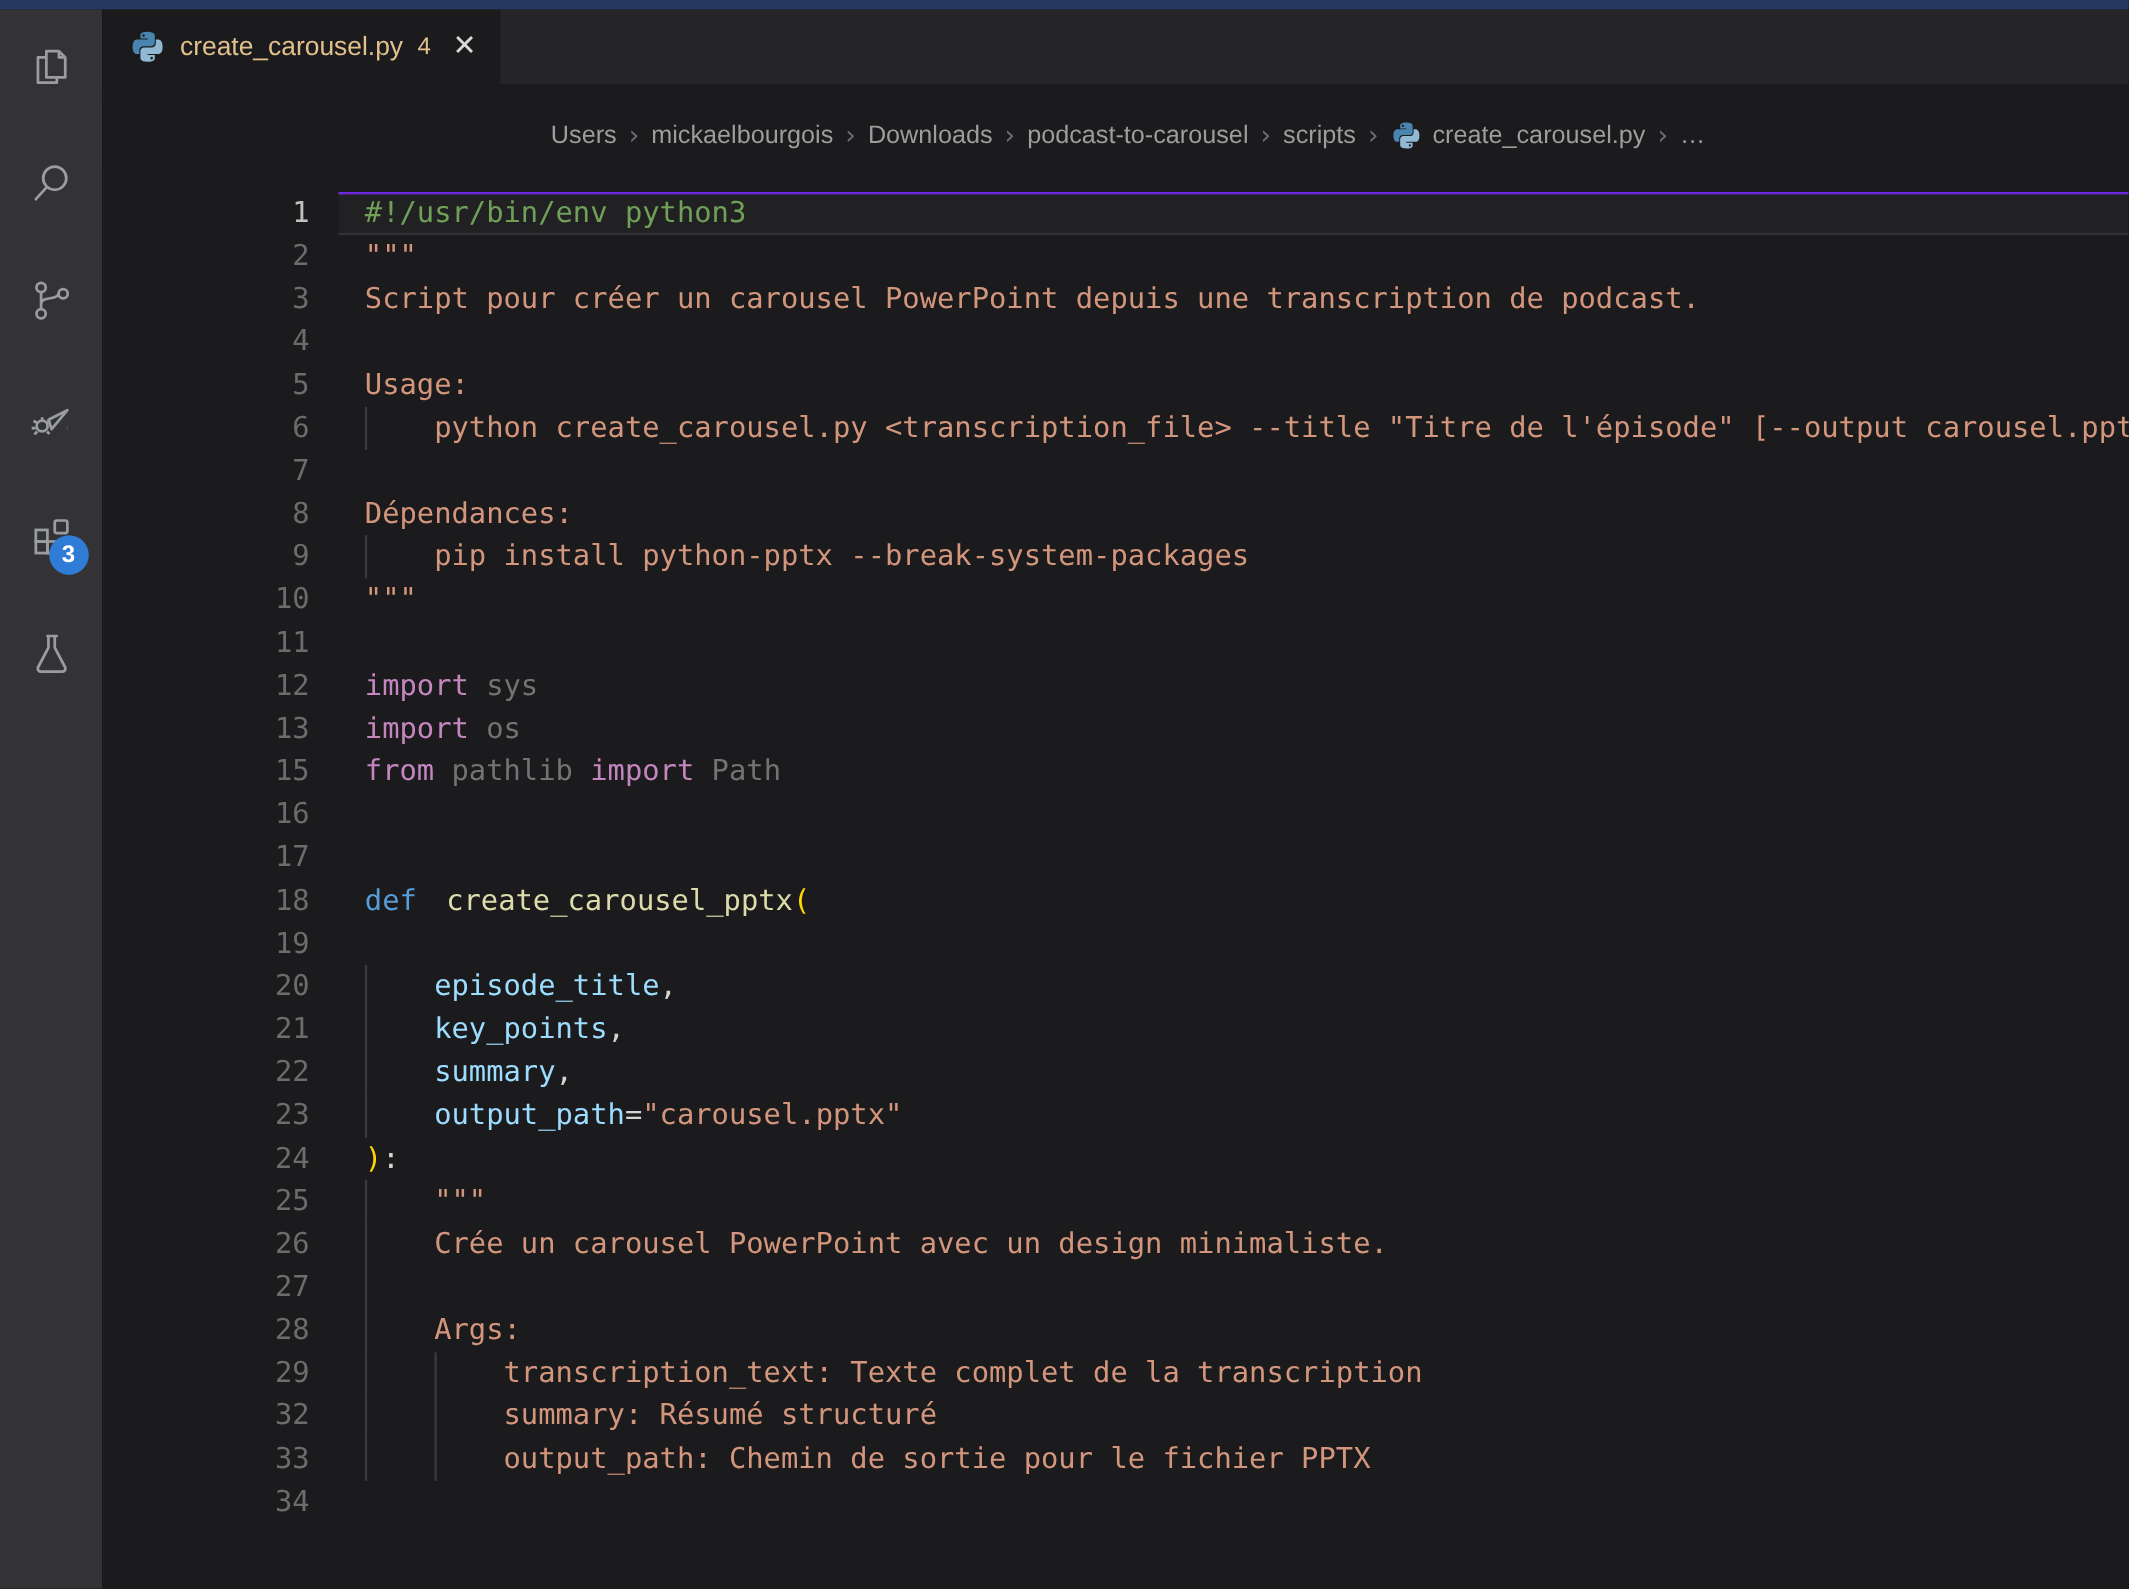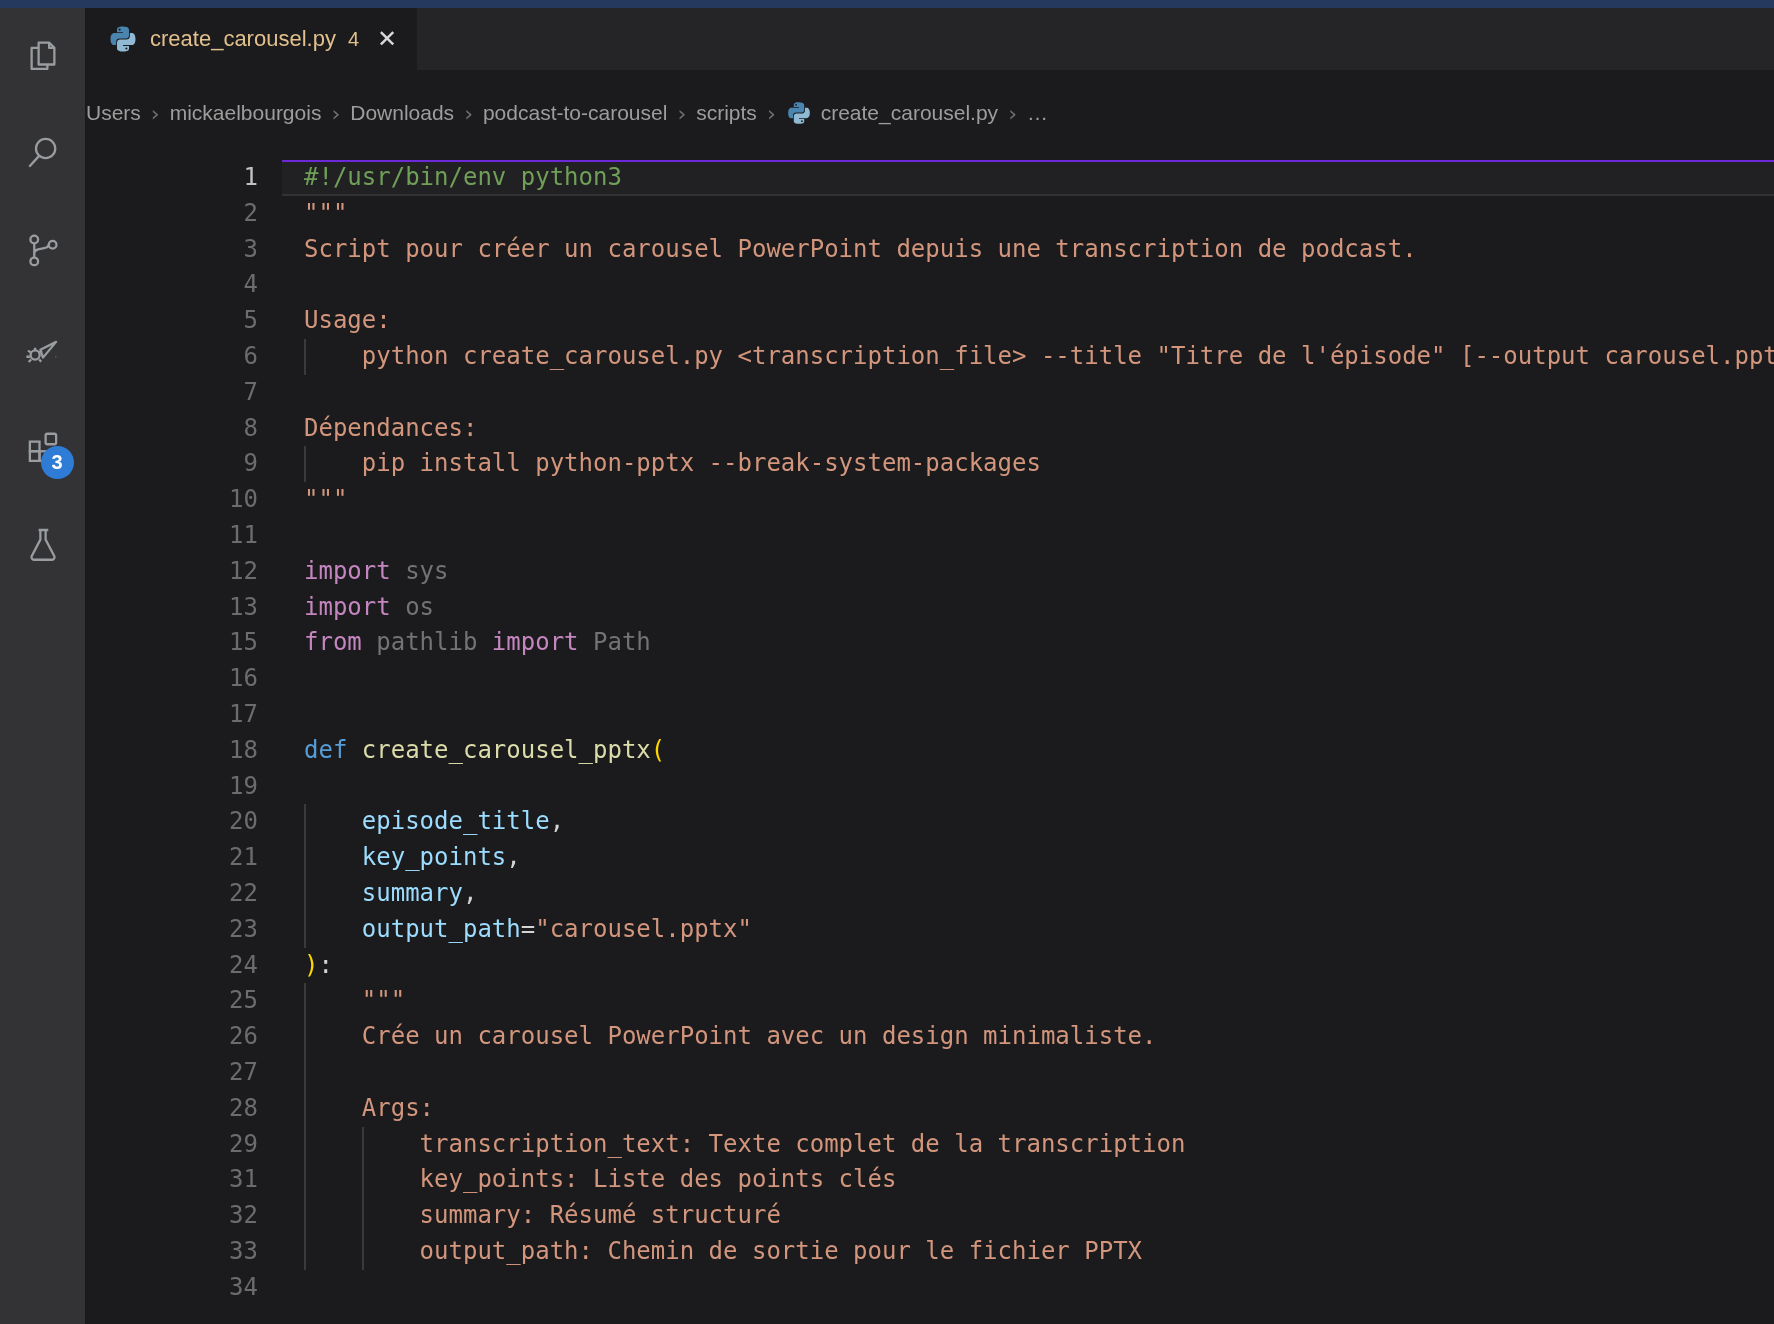--- a/index.html
+++ b/index.html
@@ -35,21 +35,21 @@
     background:#1b1b1d;height:62px;display:flex;align-items:center;
     padding:0 20px 0 22px;cursor:pointer;
   }
   #tab .pyicon{width:30px;height:30px;margin-right:12px;flex:none;}
   #tab-title{color:#e2c08d;font-size:22px;}
   #tab-badge{color:#e2c08d;font-size:20px;margin-left:12px;}
   #tab-close{color:#d8d8d8;font-size:24px;margin-left:18px;cursor:pointer;line-height:1;}
 
   #breadcrumb{
     height:48px;background:#1b1b1d;display:flex;align-items:center;
-    flex:none;color:#9d9d9d;font-size:21px;white-space:nowrap;
+    padding-left:20px;flex:none;color:#9d9d9d;font-size:21px;white-space:nowrap;justify-content:center;
   }
   #breadcrumb .crumb{display:flex;align-items:center;cursor:pointer;}
   #breadcrumb .sep{color:#6f6f6f;margin:0 10px;font-size:22px;font-family:"DejaVu Sans", sans-serif;}
   #breadcrumb .pyicon{width:26px;height:26px;margin-right:9px;}
 
   
   #editor{flex:1;padding-top:4px;overflow:hidden;
     font-family:"DejaVu Sans Mono","Liberation Mono",monospace;font-size:24px;}
   .line{display:flex;height:35.8px;line-height:35.8px;}
   .gutter{
@@ -64,21 +64,21 @@
   .line.current .code{
     background:#212123;border-top:2px solid #6d28d9;border-bottom:2px solid #323234;
     line-height:31.8px;
   }
   .guide{position:absolute;top:0;bottom:0;width:0;border-left:2px solid #3a3a3c;}
   .tk-cm{color:#70a058;}
   .tk-st{color:#d3967d;}
   .tk-kw{color:#c586c0;}
   .tk-mod{color:#737373;}
   .tk-def{color:#569cd6;}
-  .tk-fn{color:#dcdcaa;}
+  .tk-fn{color:#dcdcaa;margin-left:10px;}
   .tk-br{color:#ffd700;}
   .tk-pr{color:#9cdcfe;}
   .tk-pl{color:#d4d4d4;}
 </style>
 </head>
 <body>
 
 <div id="top-strip"></div>
 
 <div id="app">
@@ -282,24 +282,20 @@
         </div>
         <div class="line">
           <div class="gutter">28</div>
           <div class="code"><i class="guide" style="left: 22px;"></i><span class="tk-st">    Args:</span></div>
         </div>
         <div class="line">
           <div class="gutter">29</div>
           <div class="code"><i class="guide" style="left: 22px;"></i><i class="guide" style="left: 79.82px;"></i><span class="tk-st">        transcription_text: Texte complet de la transcription</span></div>
         </div>
         <div class="line">
-          <div class="gutter">31</div>
-          <div class="code"><i class="guide" style="left: 22px;"></i><i class="guide" style="left: 79.82px;"></i><span class="tk-st">        key_points: Liste des points clés</span></div>
-        </div>
-        <div class="line">
           <div class="gutter">32</div>
           <div class="code"><i class="guide" style="left: 22px;"></i><i class="guide" style="left: 79.82px;"></i><span class="tk-st">        summary: Résumé structuré</span></div>
         </div>
         <div class="line">
           <div class="gutter">33</div>
           <div class="code"><i class="guide" style="left: 22px;"></i><i class="guide" style="left: 79.82px;"></i><span class="tk-st">        output_path: Chemin de sortie pour le fichier PPTX</span></div>
         </div>
         <div class="line">
           <div class="gutter">34</div>
           <div class="code"></div>

